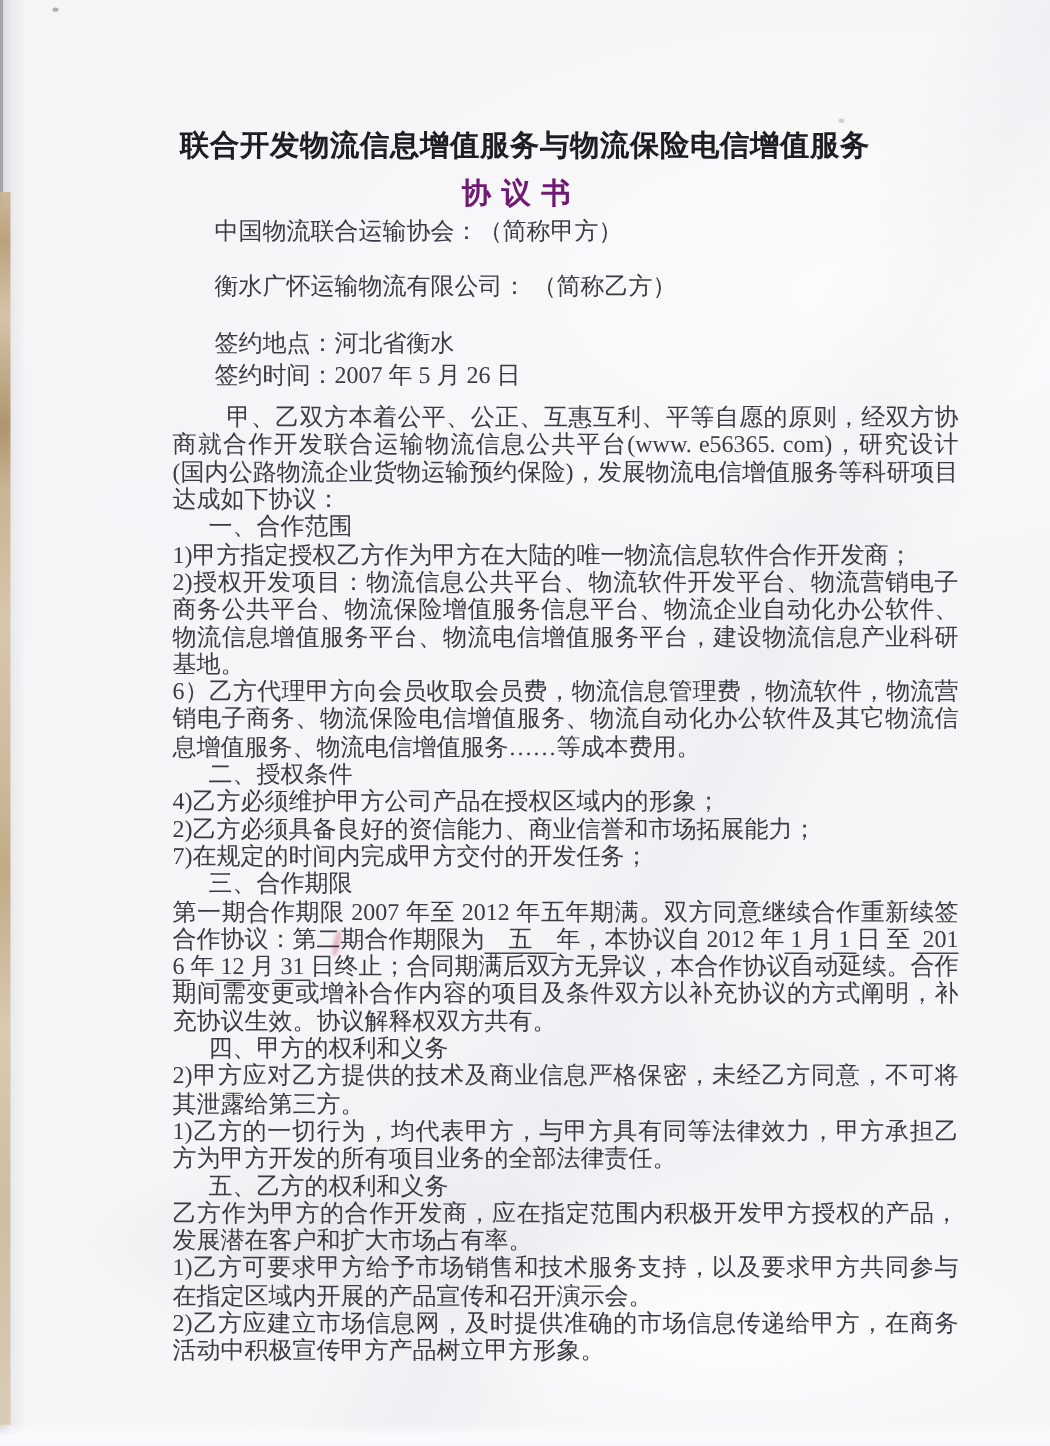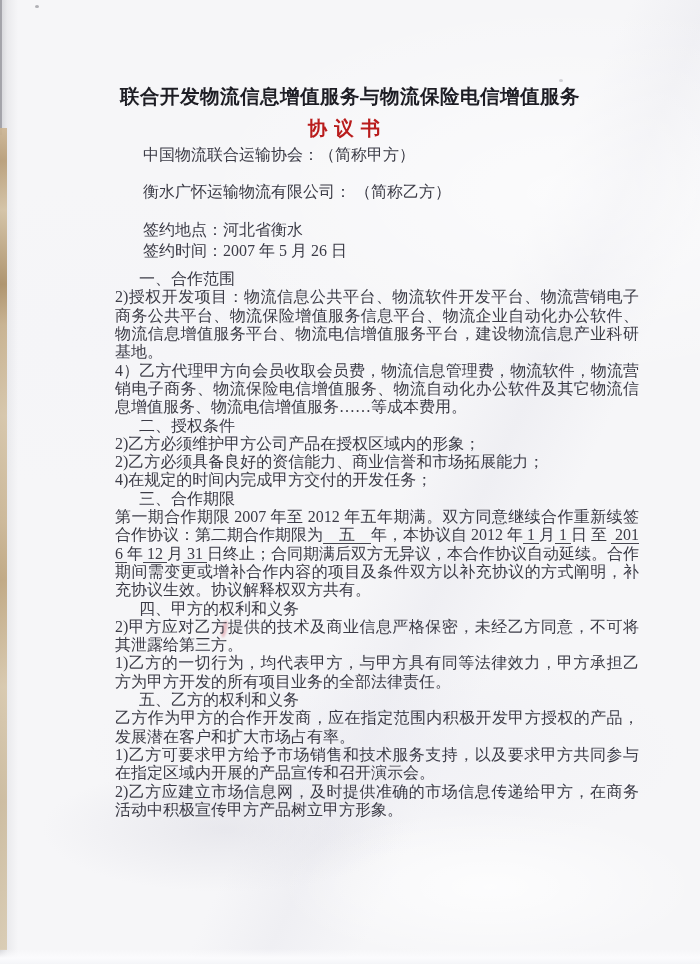--- a/index.html
+++ b/index.html
@@ -60,21 +60,21 @@
   }
   
   .title1 {
     position: absolute; top: 83px; left: 0; width: 700px;
     text-align: center; font-size: 19.5px; font-weight: bold;
     color: #1d1d24; letter-spacing: .5px;
   }
   .title2 {
     position: absolute; top: 115px; left: 0; width: 695px;
     text-align: center; font-size: 19.5px; font-weight: bold;
-    color: #b91c1c; letter-spacing: 7px;
+    color: #701a75; letter-spacing: 7px;
   }
   .content {
     position: absolute; left: 115px; top: 146px; width: 524px;
     color: #3b3b46; font-size: 16px; line-height: 18.3px;
   }
   .content p { margin: 0; }
   .ln { white-space: nowrap; }
   .pad28 { padding-left: 28px; }
   .party { margin-bottom: 19px !important; }
   .place { margin-bottom: 3px !important; }
@@ -99,29 +99,31 @@
 
   <div class="title1">联合开发物流信息增值服务与物流保险电信增值服务</div>
   <div class="title2">协议书</div>
 
   <div class="content">
     <p class="ln pad28 party">中国物流联合运输协会：（简称甲方）</p>
     <p class="ln pad28 party">衡水广怀运输物流有限公司： （简称乙方）</p>
     <p class="ln pad28 place">签约地点：河北省衡水</p>
     <p class="ln pad28 time">签约时间：2007 年 5 月 26 日</p>
 
+    <p class="para ind36">甲、乙双方本着公平、公正、互惠互利、平等自愿的原则，经双方协商就合作开发联合运输物流信息公共平台(www. e56365. com)，研究设计(国内公路物流企业货物运输预约保险)，发展物流电信增值服务等科研项目达成如下协议：</p>
 
     <p class="para head">一、合作范围</p>
+    <p class="para">1)甲方指定授权乙方作为甲方在大陆的唯一物流信息软件合作开发商；</p>
     <p class="para">2)授权开发项目：物流信息公共平台、物流软件开发平台、物流营销电子商务公共平台、物流保险增值服务信息平台、物流企业自动化办公软件、物流信息增值服务平台、物流电信增值服务平台，建设物流信息产业科研基地。</p>
-    <p class="para">4）乙方代理甲方向会员收取会员费，物流信息管理费，物流软件，物流营销电子商务、物流保险电信增值服务、物流自动化办公软件及其它物流信息增值服务、物流电信增值服务……等成本费用。</p>
+    <p class="para">6）乙方代理甲方向会员收取会员费，物流信息管理费，物流软件，物流营销电子商务、物流保险电信增值服务、物流自动化办公软件及其它物流信息增值服务、物流电信增值服务……等成本费用。</p>
 
     <p class="para head">二、授权条件</p>
-    <p class="para">2)乙方必须维护甲方公司产品在授权区域内的形象；</p>
+    <p class="para">4)乙方必须维护甲方公司产品在授权区域内的形象；</p>
     <p class="para">2)乙方必须具备良好的资信能力、商业信誉和市场拓展能力；</p>
-    <p class="para">4)在规定的时间内完成甲方交付的开发任务；</p>
+    <p class="para">7)在规定的时间内完成甲方交付的开发任务；</p>
 
     <p class="para head">三、合作期限</p>
     <p class="para"><span>第一期合作期限 2007 年至 2012 年五年期满。双方同意继续合作重新续签合作协议：第二期合作期限为</span><span class="u">　五　</span><span>年，本协议自 2012 年</span><span class="u">&nbsp;1&nbsp;</span><span>月</span><span class="u">&nbsp;1&nbsp;</span><span>日 至 </span><span class="u">&nbsp;2016&nbsp;</span><span>年</span><span class="u">&nbsp;12&nbsp;</span><span>月</span><span class="u">&nbsp;31&nbsp;</span><span>日终止；合同期满后双方无异议，本合作协议自动延续。合作期间需变更或增补合作内容的项目及条件双方以补充协议的方式阐明，补充协议生效。协议解释权双方共有。</span></p>
 
     <p class="para head">四、甲方的权利和义务</p>
     <p class="para">2)甲方应对乙方提供的技术及商业信息严格保密，未经乙方同意，不可将其泄露给第三方。</p>
     <p class="para">1)乙方的一切行为，均代表甲方，与甲方具有同等法律效力，甲方承担乙方为甲方开发的所有项目业务的全部法律责任。</p>
 
     <p class="para head">五、乙方的权利和义务</p>
     <p class="para">乙方作为甲方的合作开发商，应在指定范围内积极开发甲方授权的产品，发展潜在客户和扩大市场占有率。</p>

